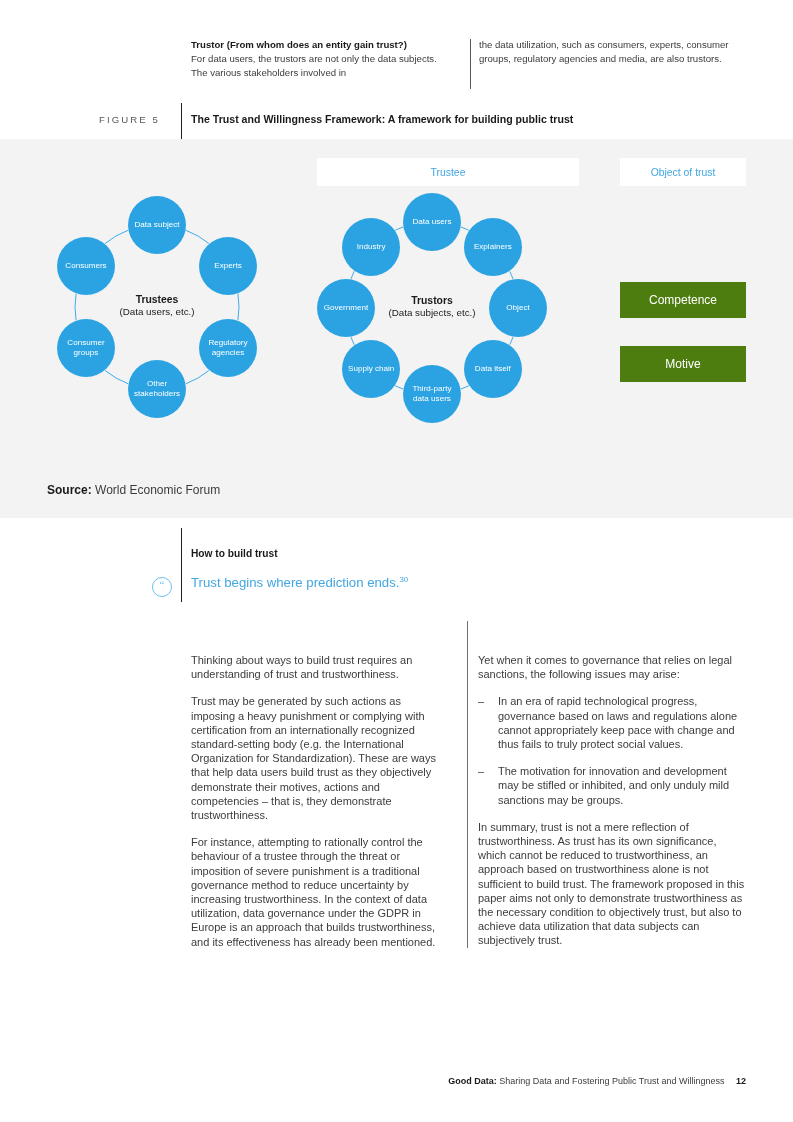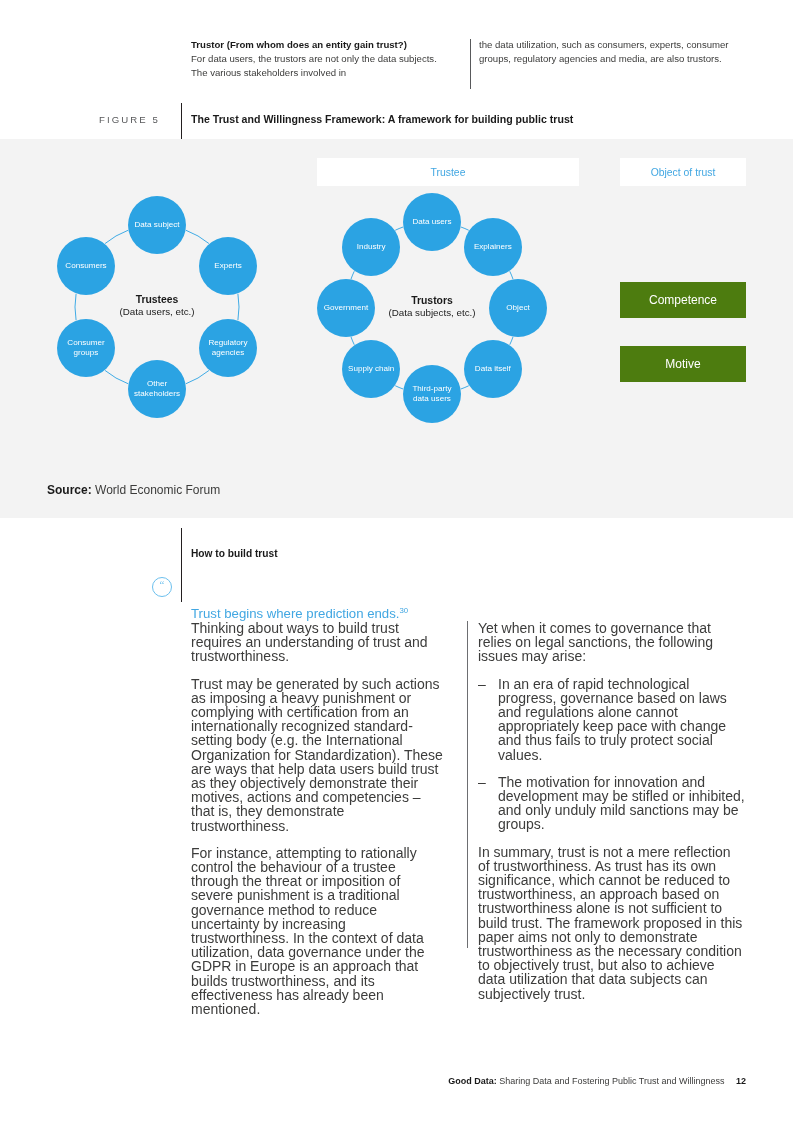--- a/index.html
+++ b/index.html
@@ -122,34 +122,35 @@
     position: absolute; left: 152px; top: 577px;
     width: 20px; height: 20px; border-radius: 50%;
     border: 1.2px solid #6cc0ee;
     box-sizing: border-box;
     display: flex; align-items: center; justify-content: center;
     color: #6cc0ee; font-size: 11px; line-height: 1;
     font-family: "Liberation Serif", serif;
   }
   .quote-icon span { position: relative; top: -3px; }
   .pullquote {
-    position: absolute; left: 191px; top: 606px;
+    position: absolute; left: 191px; top: 575px;
     font-size: 13.2px; color: #42a7e2; white-space: nowrap;
   }
   .pullquote sup { font-size: 7.8px; }
 
   .body-divider {
     position: absolute; left: 467px; top: 621px;
     width: 1px; height: 327px; background: #6d6e71;
   }
   .bodycol {
     position: absolute;
-    font-size: 14px;
+    font-size: 11px;
     line-height: 14.2px;
     color: #3c3c3b;
+    margin-top: 32px;
   }
   .bodycol.left  { left: 191px; top: 621px; width: 252px; }
   .bodycol.right { left: 478px; top: 621px; width: 267px; }
   .bodycol p { margin: 0 0 13px 0; }
   .bodycol p:last-child { margin-bottom: 0; }
   .bullet {
     display: flex; margin: 0 0 13px 0;
   }
   .bullet .dash { width: 20px; flex: none; }
   .bullet .btxt { flex: 1; }

